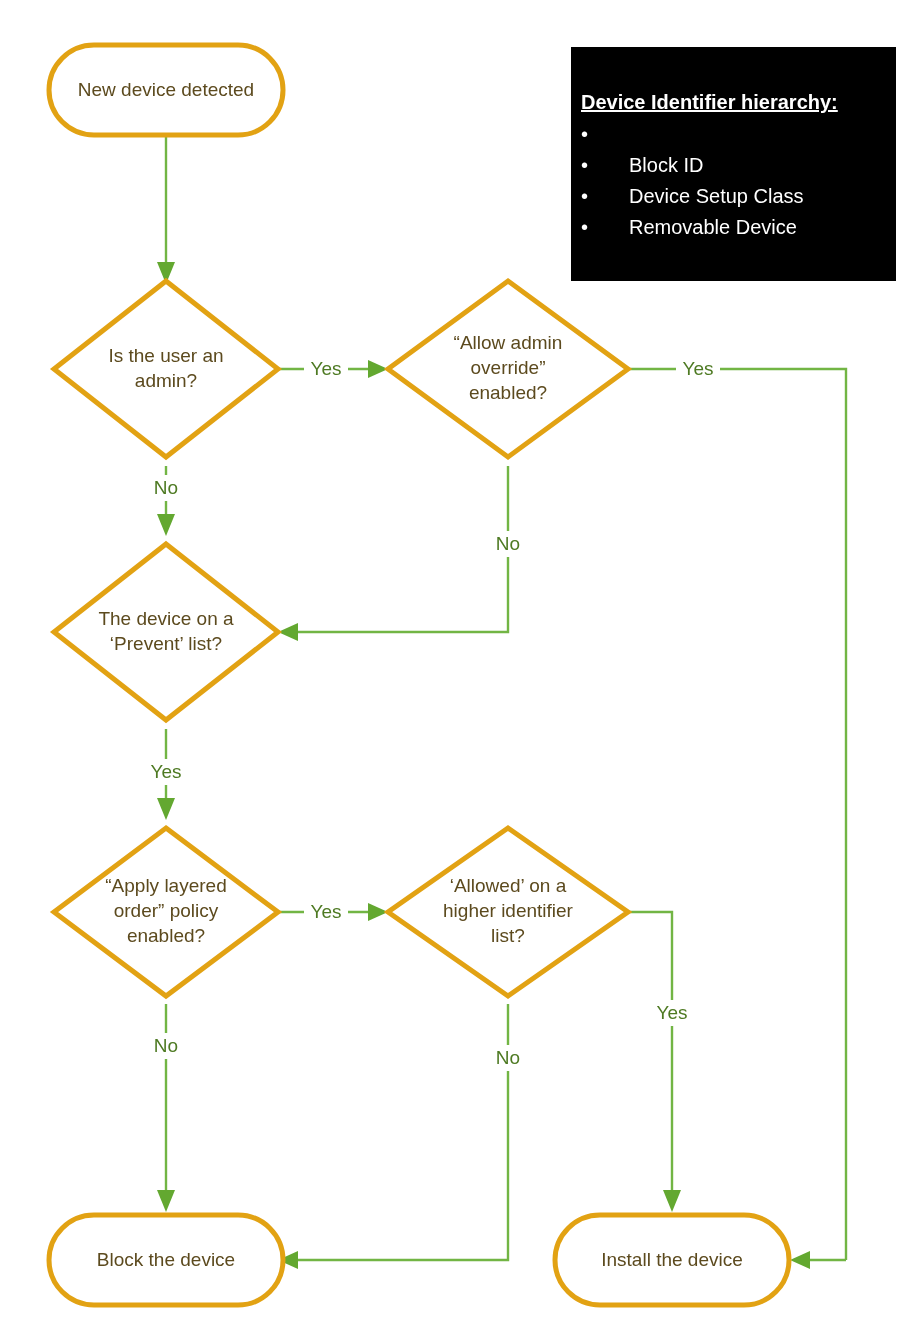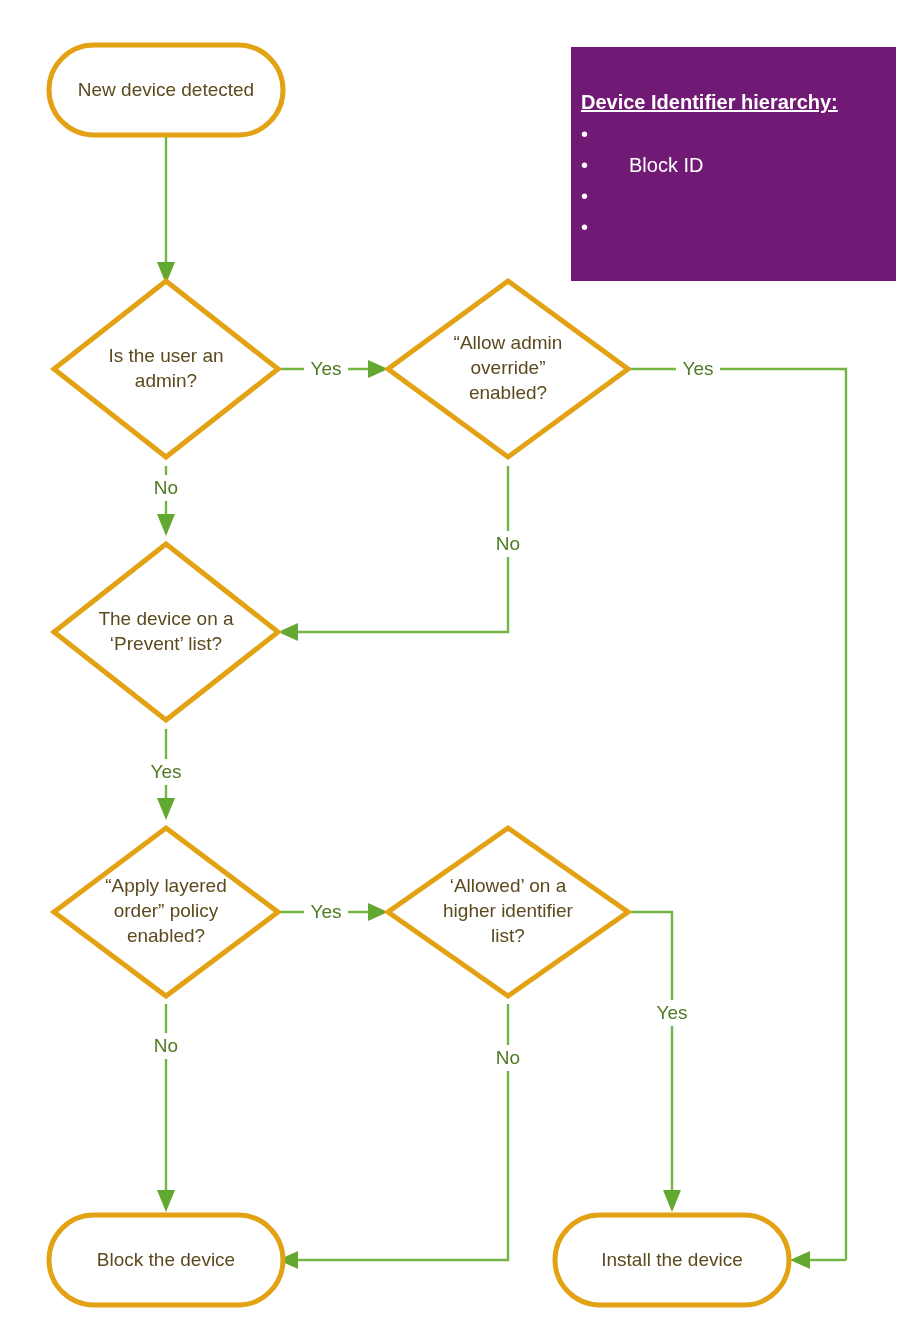--- a/index.html
+++ b/index.html
@@ -57,21 +57,21 @@
   .edge-label-bg {
     fill: #ffffff;
     stroke: none;
   }
   .legend-box {
     position: absolute;
     left: 555px;
     top: 47px;
     width: 325px;
     height: 234px;
-    background: #701a75;
+    background: #000000;
     box-sizing: border-box;
     padding: 42px 0 0 0;
   }
   .legend-title {
     color: #ffffff;
     font-family: "Liberation Sans", sans-serif;
     font-size: 20px;
     font-weight: bold;
     text-decoration: underline;
     margin: 0 0 3px 10px;
@@ -268,20 +268,22 @@
     <ul class="legend-list">
       <li class="legend-item">
         <span class="legend-bullet">•</span>
       </li>
       <li class="legend-item">
         <span class="legend-bullet">•</span>
         <span>Block ID</span>
       </li>
       <li class="legend-item">
         <span class="legend-bullet">•</span>
-      </li>
-      <li class="legend-item">
-        <span class="legend-bullet">•</span>
+        <span>Device Setup Class</span>
+      </li>
+      <li class="legend-item">
+        <span class="legend-bullet">•</span>
+        <span>Removable Device</span>
       </li>
     </ul>
   </div>
 
 </div>
 
 </body></html>

